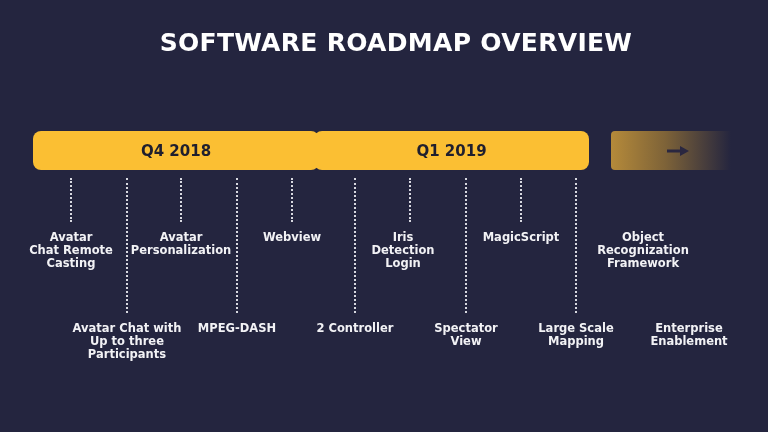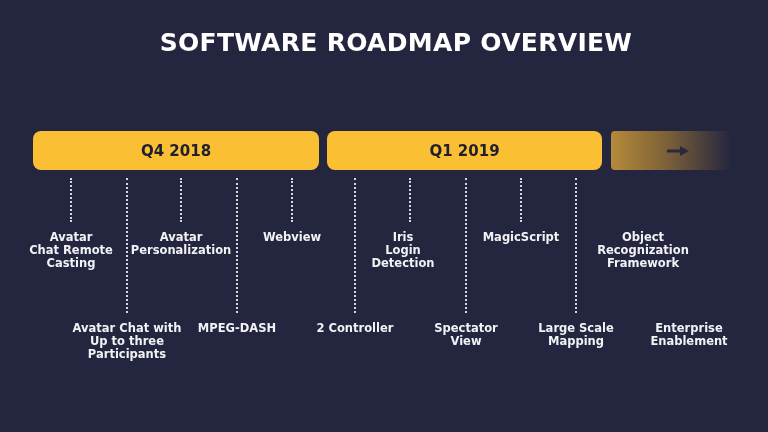--- a/index.html
+++ b/index.html
@@ -15,21 +15,21 @@
     text-align:center; font-weight:bold; font-size:25px;
     letter-spacing:0.3px; color:#ffffff;margin-left:12px;
   }
   .bar {
     position:absolute; top:131px; height:39px;
     background:#fbbf33; border-radius:8px;
     display:flex; align-items:center; justify-content:center;
     color:#1f1f2e; font-weight:bold; font-size:15px;
   }
   .bar.q4 { left:33px; width:286px; }
-  .bar.q1 { left:327px; width:275px; }
+  .bar.q1 { left:314px; width:275px; }
   .bar.next {
     left:611px; width:120px;
     background:linear-gradient(to right, #b58a3a 0%, #7e6338 45%, #24253f 100%);
     border-radius:4px 0 0 4px;
   }
   .arrow {
     position:absolute; left:56px; top:50%; transform:translateY(-50%);
     width:22px; height:10px;
   }
   .vline {
@@ -94,22 +94,22 @@
   <div>MPEG-DASH</div>
 </div>
 <div class="label top" style="left:222px">
   <div>Webview</div>
 </div>
 <div class="label bottom" style="left:285px">
   <div>2 Controller</div>
 </div>
 <div class="label top" style="left:333px">
   <div>Iris</div>
+  <div>Detection</div>
   <div>Login</div>
-  <div>Detection</div>
 </div>
 <div class="label bottom" style="left:396px">
   <div>Spectator</div>
   <div>View</div>
 </div>
 <div class="label top" style="left:451px">
   <div>MagicScript</div>
 </div>
 <div class="label bottom" style="left:506px">
   <div>Large Scale</div>

